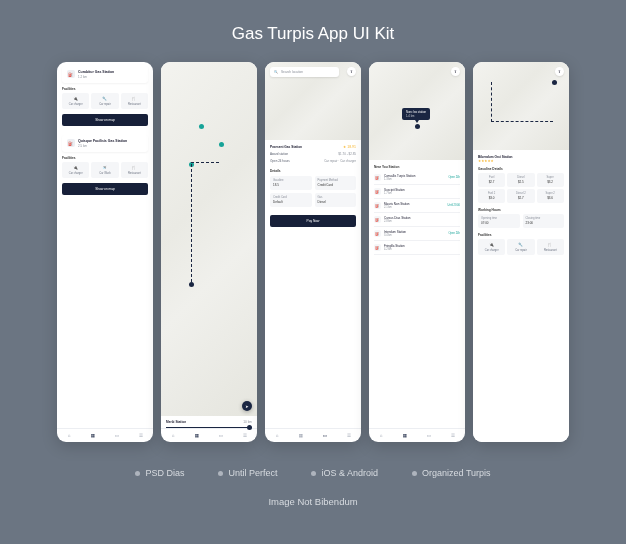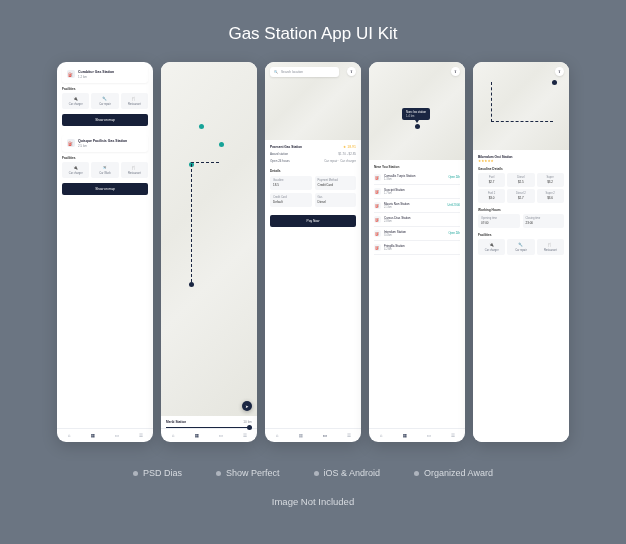--- a/index.html
+++ b/index.html
@@ -108,21 +108,21 @@
 .features {
   display:flex; gap:34px; margin-top:26px; color:#d7dbe0; font-size:9px;
 }
 .feat { display:flex; align-items:center; gap:5px;}
 .dot { width:5px; height:5px; border-radius:50%; background:#aeb4bd;}
 .note { color:#d7dbe0; font-size:9.5px; margin-top:18px;}
 </style>
 </head>
 <body>
 
-<div class="title">Gas Station App UI Kit</div>
+<div class="title">Gas Turpis App UI Kit</div>
 
 <div class="phones">
 
 <div class="phone">
   <div class="station-card">
     <div class="station-head">
       <div class="ico">⛽</div>
       <div>
         <div class="station-name">Curabitur Gas Station</div>
         <div class="station-sub">1.2 km</div>
@@ -366,25 +366,25 @@
 
 </div>
 
 <div class="features">
   <div class="feat">
       <span class="dot"></span>
       <span>PSD Dias</span>
     </div>
   <div class="feat">
       <span class="dot"></span>
-      <span>Show Perfect</span>
+      <span>Until Perfect</span>
     </div>
   <div class="feat">
       <span class="dot"></span>
       <span>iOS &amp; Android</span>
     </div>
   <div class="feat">
       <span class="dot"></span>
-      <span>Organized Award</span>
-    </div>
-</div>
-
-<div class="note">Image Not Included</div>
+      <span>Organized Turpis</span>
+    </div>
+</div>
+
+<div class="note">Image Not Bibendum</div>
 
 </body></html>

